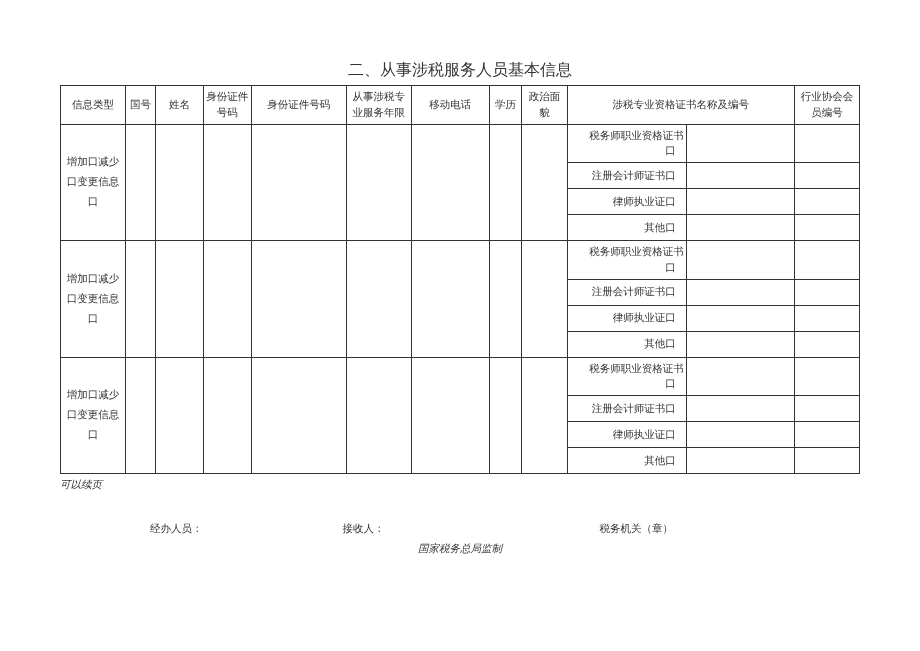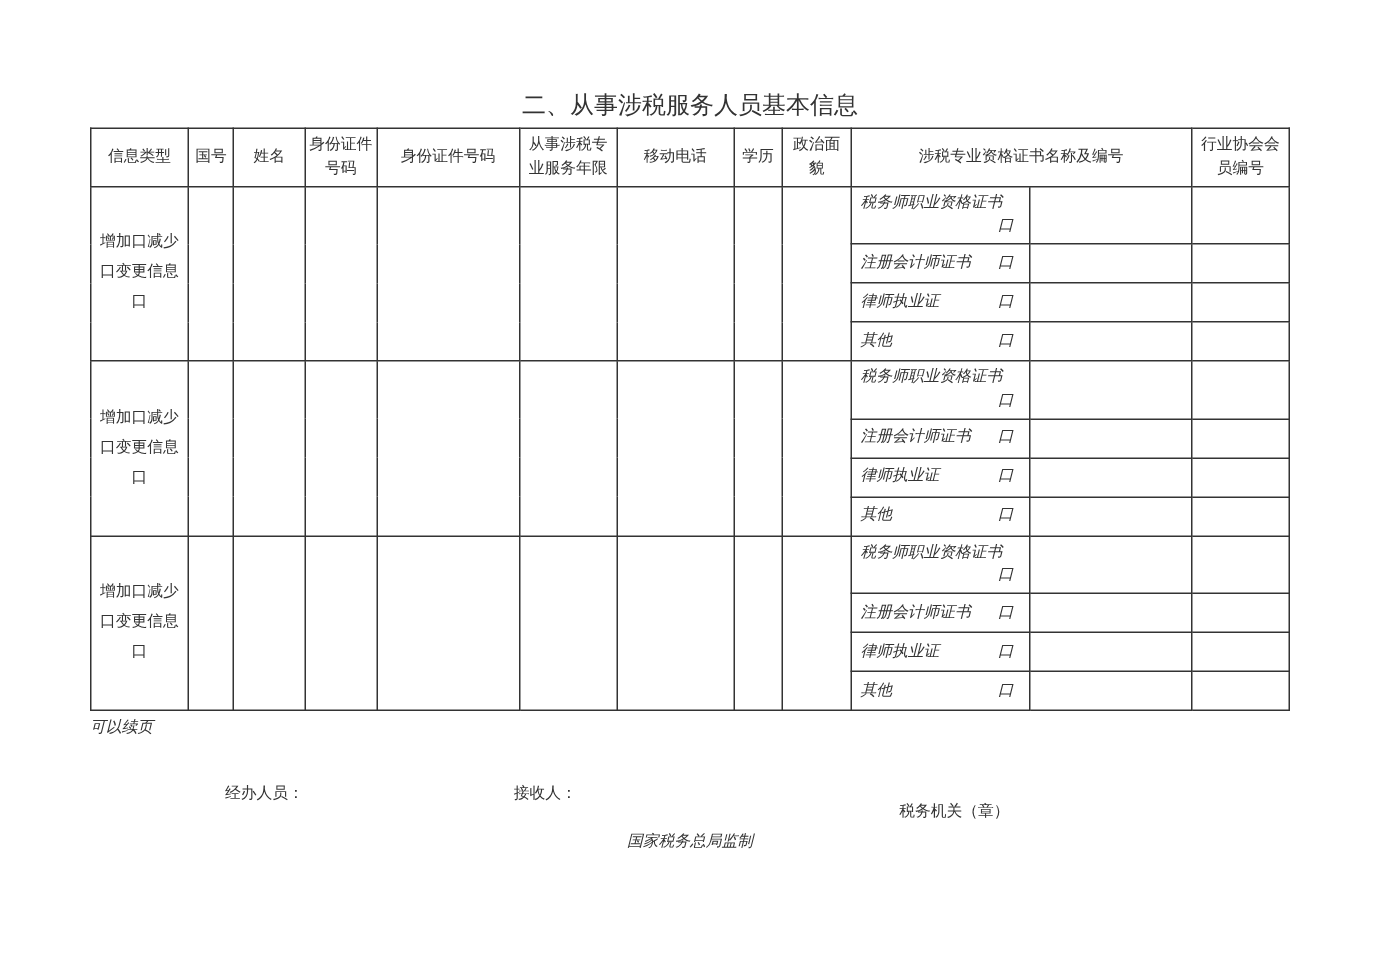--- a/index.html
+++ b/index.html
@@ -30,44 +30,43 @@
       line-height: 1.5;
       font-size: 10.5px;
       height: 26px;
     }
     td.row-label {
       line-height: 1.9;
       font-size: 10.5px;
       padding: 4px 4px;
     }
     td.cert-label {
-      text-align: left;
+      text-align: right;
       padding-left: 6px;
       white-space: nowrap;
-      font-style: italic;
     }
     .cert-box {
       float: right;
       margin-right: 8px;
     }
     .note {
       font-size: 10.5px;
       margin-top: 4px;
       margin-left: 0;
       font-style: italic;
     }
     .footer-row {
       display: flex;
       margin-top: 30px;
       font-size: 10.5px;
       font-family: Liberation Serif, serif;
     }
     .footer-row .slot1 { margin-left: 90px; }
     .footer-row .slot2 { margin-left: 140px; }
-    .footer-row .slot3 { margin-left: 215px; margin-top: 12px; }
+    .footer-row .slot3 { margin-left: 215px; }
     .footer-center {
       text-align: center;
       font-size: 10.5px;
       margin-top: 6px;
       font-style: italic;
     }
     col.c-type  { width: 60px; }
     col.c-nat   { width: 28px; }
     col.c-name  { width: 44px; }
     col.c-idtype{ width: 44px; }

